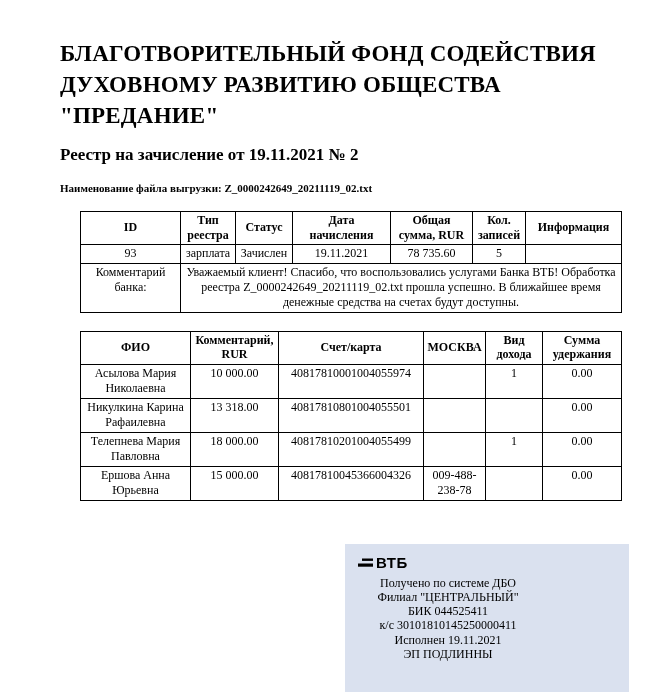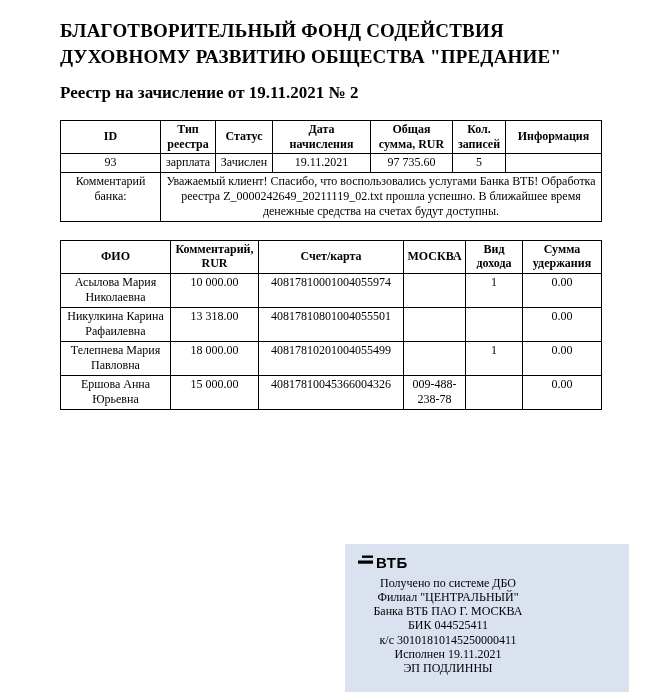--- a/index.html
+++ b/index.html
@@ -9,34 +9,35 @@
     background: #ffffff;
     color: #000;
     font-family: "Liberation Serif", serif;
     position: relative;
     overflow: hidden;
   }
   .page { padding: 16px 28px 0 60px; }
 
   .doc-title {
     font-weight: bold;
-    font-size: 19px;
+    font-size: 23px;
     line-height: 1.35;
     max-width: 560px;
-    margin: 2px 0 14px 0;
+    margin: 22px 0 14px 0;
     letter-spacing: 0.2px;
   }
   .subtitle { font-weight: bold; font-size: 17px; margin: 0 0 17px 0; }
   .file-line { font-weight: bold; font-size: 11px; margin: 0 0 17px 0; }
 
   table.tbl {
     border-collapse: collapse;
     table-layout: fixed;
     width: 541px;
     font-size: 12px;
+    margin-left: 20px;
   }
   .tbl th, .tbl td {
     border: 1px solid #000;
     padding: 1px 3px 2px 3px;
     overflow: hidden;
   }
   .tbl th {
     font-weight: bold;
     text-align: center;
     vertical-align: middle;
@@ -50,21 +51,21 @@
   table.registry { margin-bottom: 18px; }
 
   .stamp {
     position: absolute;
     left: 345px; top: 544px;
     width: 284px; height: 148px;
     background: #dae1ef;
   }
   .stamp-logo {
     display: flex;
-    align-items: flex-start;
+    align-items: center;
     gap: 3px;
     padding: 10px 0 5px 13px;
     font-family: "Liberation Sans", sans-serif;
     font-weight: bold;
     font-size: 15px;
     letter-spacing: 0.5px;
   }
   .stamp-logo svg { display: block; }
   .stamp-lines {
     text-align: center;
@@ -73,20 +74,21 @@
     padding-right: 78px;
   }
 </style>
 </head>
 <body>
 
 <div class="page">
 
   <div class="doc-title">БЛАГОТВОРИТЕЛЬНЫЙ ФОНД СОДЕЙСТВИЯ ДУХОВНОМУ РАЗВИТИЮ ОБЩЕСТВА "ПРЕДАНИЕ"</div>
   <div class="subtitle">Реестр на зачисление от 19.11.2021 № 2</div>
+  <div class="file-line">Наименование файла выгрузки: Z_0000242649_20211119_02.txt</div>
 
   <table class="tbl registry">
     <colgroup>
       <col style="width:100px">
         <col style="width:55px">
         <col style="width:57px">
       <col style="width:98px">
         <col style="width:82px">
         <col style="width:53px">
         <col style="width:96px">
@@ -101,21 +103,21 @@
         <th>Кол. записей</th>
         <th>Информация</th>
       </tr>
     </thead>
     <tbody>
       <tr>
         <td>93</td>
         <td>зарплата</td>
         <td>Зачислен</td>
         <td>19.11.2021</td>
-        <td>97 735.60</td>
+        <td>78 735.60</td>
         <td>5</td>
         <td></td>
       </tr>
       <tr>
         <td>Комментарий банка:</td>
         <td colspan="6">Уважаемый клиент! Спасибо, что воспользовались услугами Банка ВТБ! Обработка реестра Z_0000242649_20211119_02.txt прошла успешно. В ближайшее время денежные средства на счетах будут доступны.</td>
       </tr>
     </tbody>
   </table>
 
@@ -180,19 +182,18 @@
   <div class="stamp-logo">
     <svg width="15" height="12" viewBox="0 0 15 12" aria-hidden="true">
       <rect x="4" y="1.5" width="11" height="2.4" fill="#000"></rect>
       <rect x="0" y="6.5" width="15" height="3.2" fill="#000"></rect>
     </svg>
     <span>ВТБ</span>
   </div>
   <div class="stamp-lines">
     <div>Получено по системе ДБО</div>
     <div>Филиал "ЦЕНТРАЛЬНЫЙ"</div>
-    <div>Банка ВТБ ПАО Г. МОСКВА</div>
     <div>БИК 044525411</div>
     <div>к/с 30101810145250000411</div>
     <div>Исполнен 19.11.2021</div>
     <div>ЭП ПОДЛИННЫ</div>
   </div>
 </div>
 
 </body></html>

